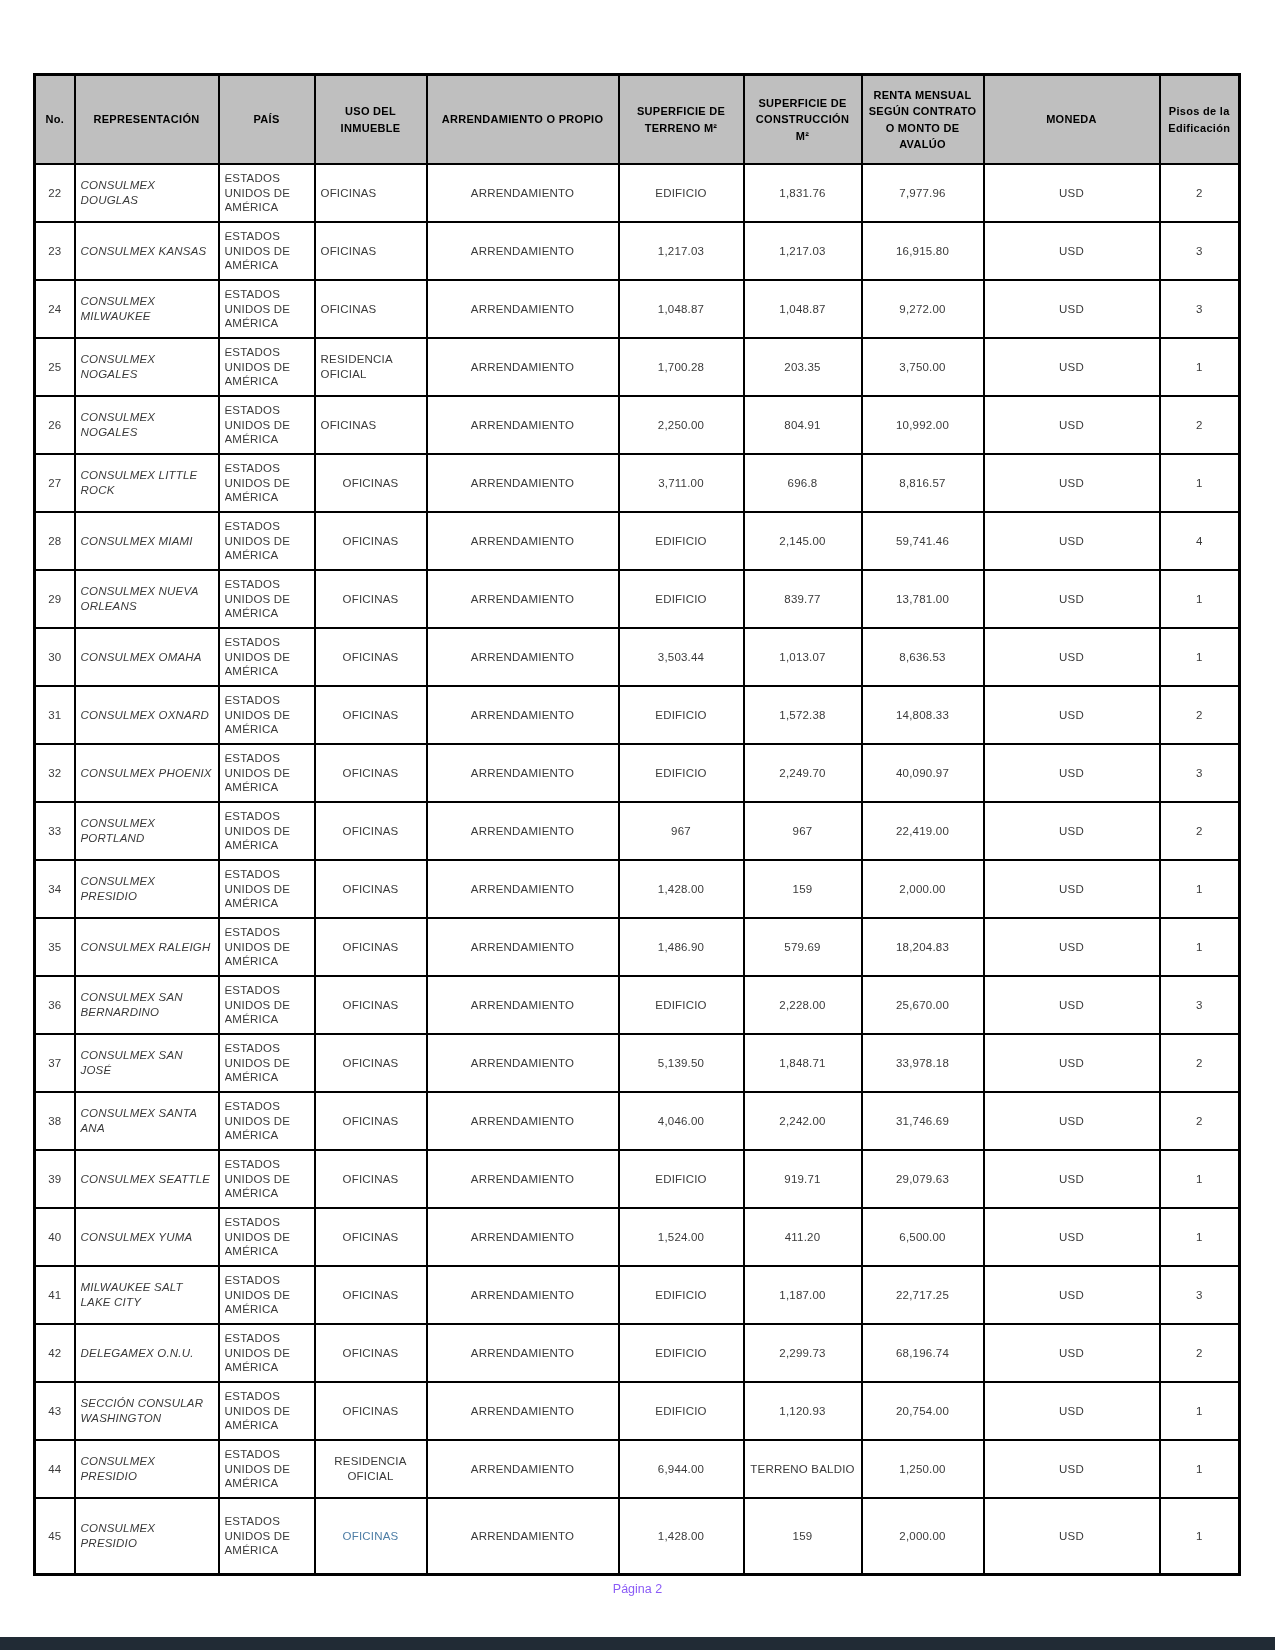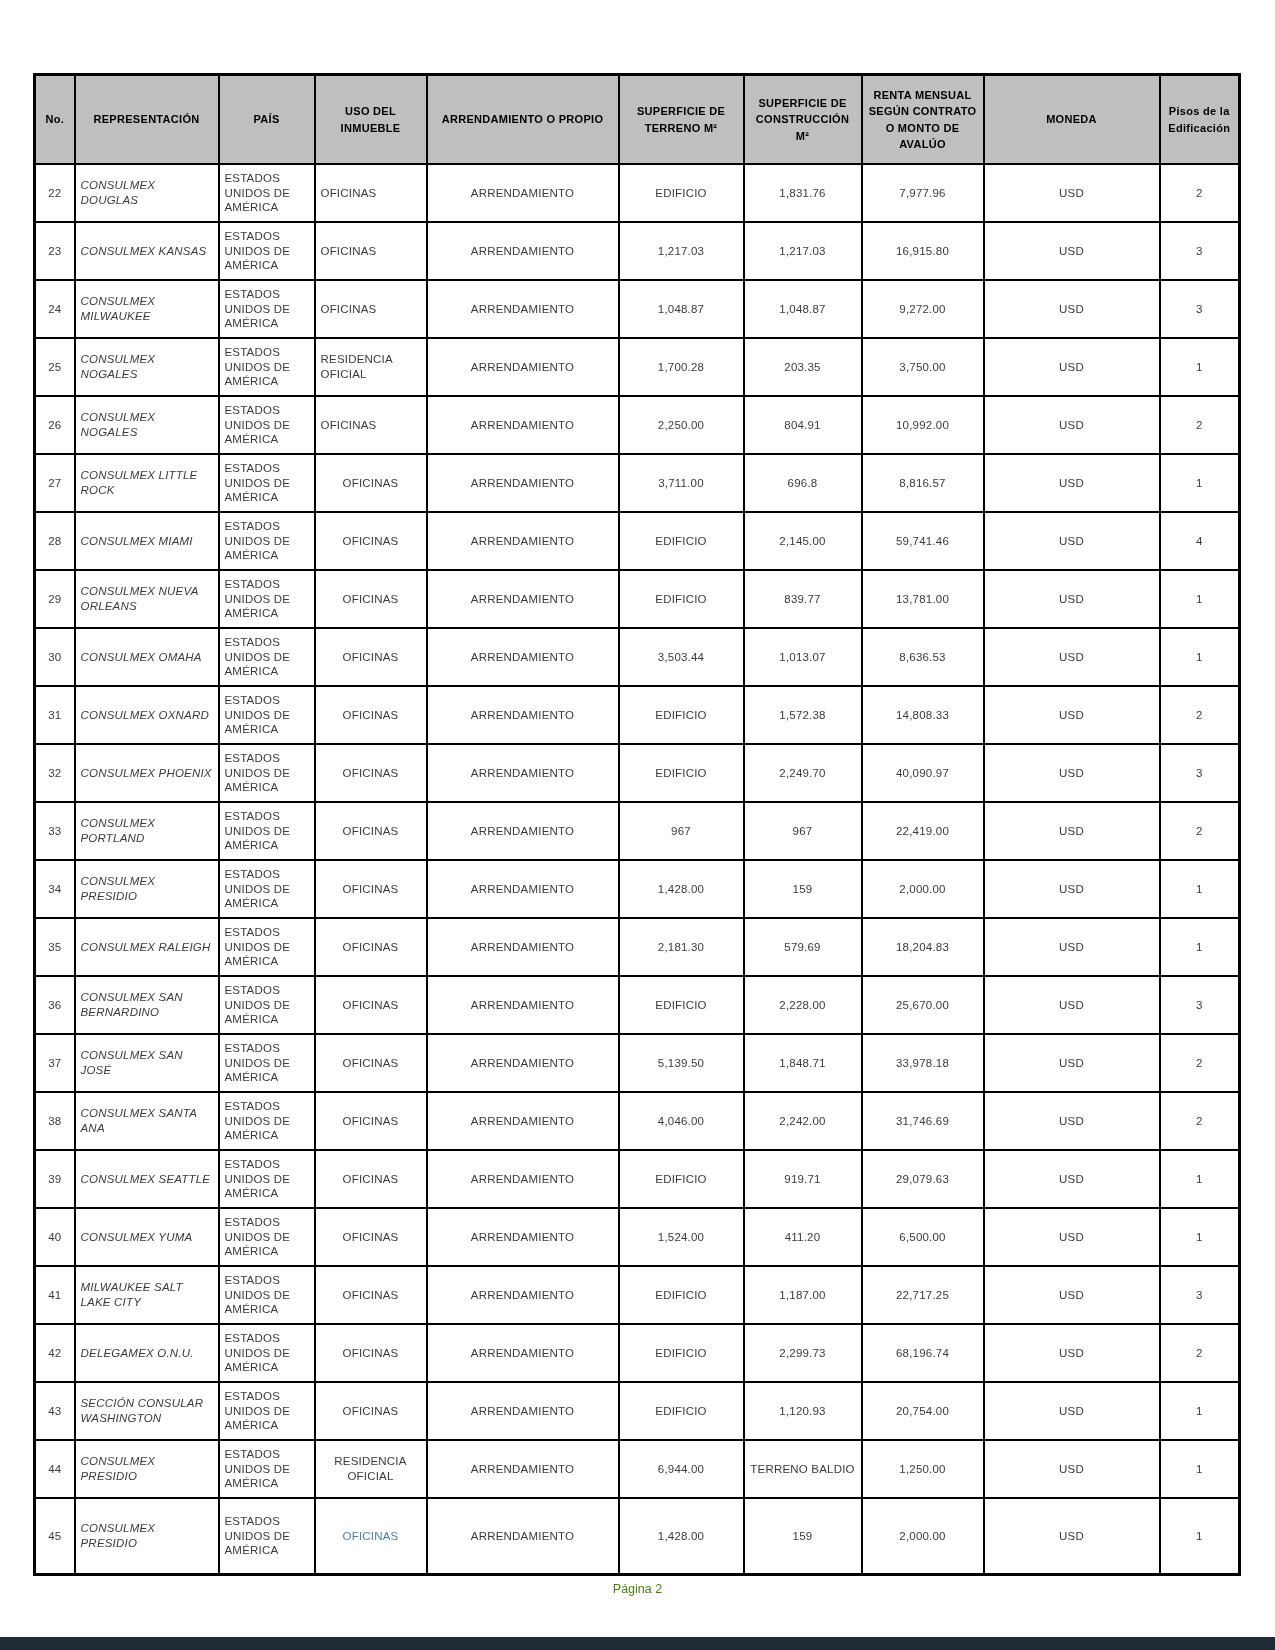--- a/index.html
+++ b/index.html
@@ -46,34 +46,34 @@
     color: #3a3a3a;
     height: 52px;
     padding: 2px 5px;
     vertical-align: middle;
     line-height: 1.3;
     overflow: hidden;
   }
   tr.tall td { height: 70px; }
   td.c-no     { text-align: center; margin-left: 44px; }
   td.c-rep    { text-align: left; font-style: italic; }
-  td.c-pais   { text-align: left; }
+  td.c-pais   { text-align: left; border-radius: 25px; }
   td.c-uso    { text-align: left; }
   td.c-uso.center { text-align: center; }
   td.c-ten    { text-align: center; }
   td.c-num    { text-align: center; }
   .uso-link   { color: #4d7da5; }
   .footer {
     position: absolute;
     top: 1582px;
     left: 0;
     width: 100%;
     text-align: center;
     font-size: 12.5px;
-    color: #4d7c0f;
+    color: #8b5cf6;
   }
   .bottom-bar {
     position: absolute;
     left: 0;
     bottom: 0;
     width: 100%;
     height: 13px;
     background: #212b35;
   }
 </style>
@@ -265,21 +265,21 @@
     <td class="c-num">2,000.00</td>
     <td class="c-num">USD</td>
     <td class="c-num">1</td>
   </tr>
         <tr>
     <td class="c-no">35</td>
     <td class="c-rep">CONSULMEX RALEIGH</td>
     <td class="c-pais">ESTADOS UNIDOS DE AMÉRICA</td>
     <td class="c-uso center"><span>OFICINAS</span></td>
     <td class="c-ten">ARRENDAMIENTO</td>
-    <td class="c-num">2,181.30</td>
+    <td class="c-num">1,486.90</td>
     <td class="c-num">579.69</td>
     <td class="c-num">18,204.83</td>
     <td class="c-num">USD</td>
     <td class="c-num">1</td>
   </tr>
         <tr>
     <td class="c-no">36</td>
     <td class="c-rep">CONSULMEX SAN BERNARDINO</td>
     <td class="c-pais">ESTADOS UNIDOS DE AMÉRICA</td>
     <td class="c-uso center"><span>OFICINAS</span></td>

